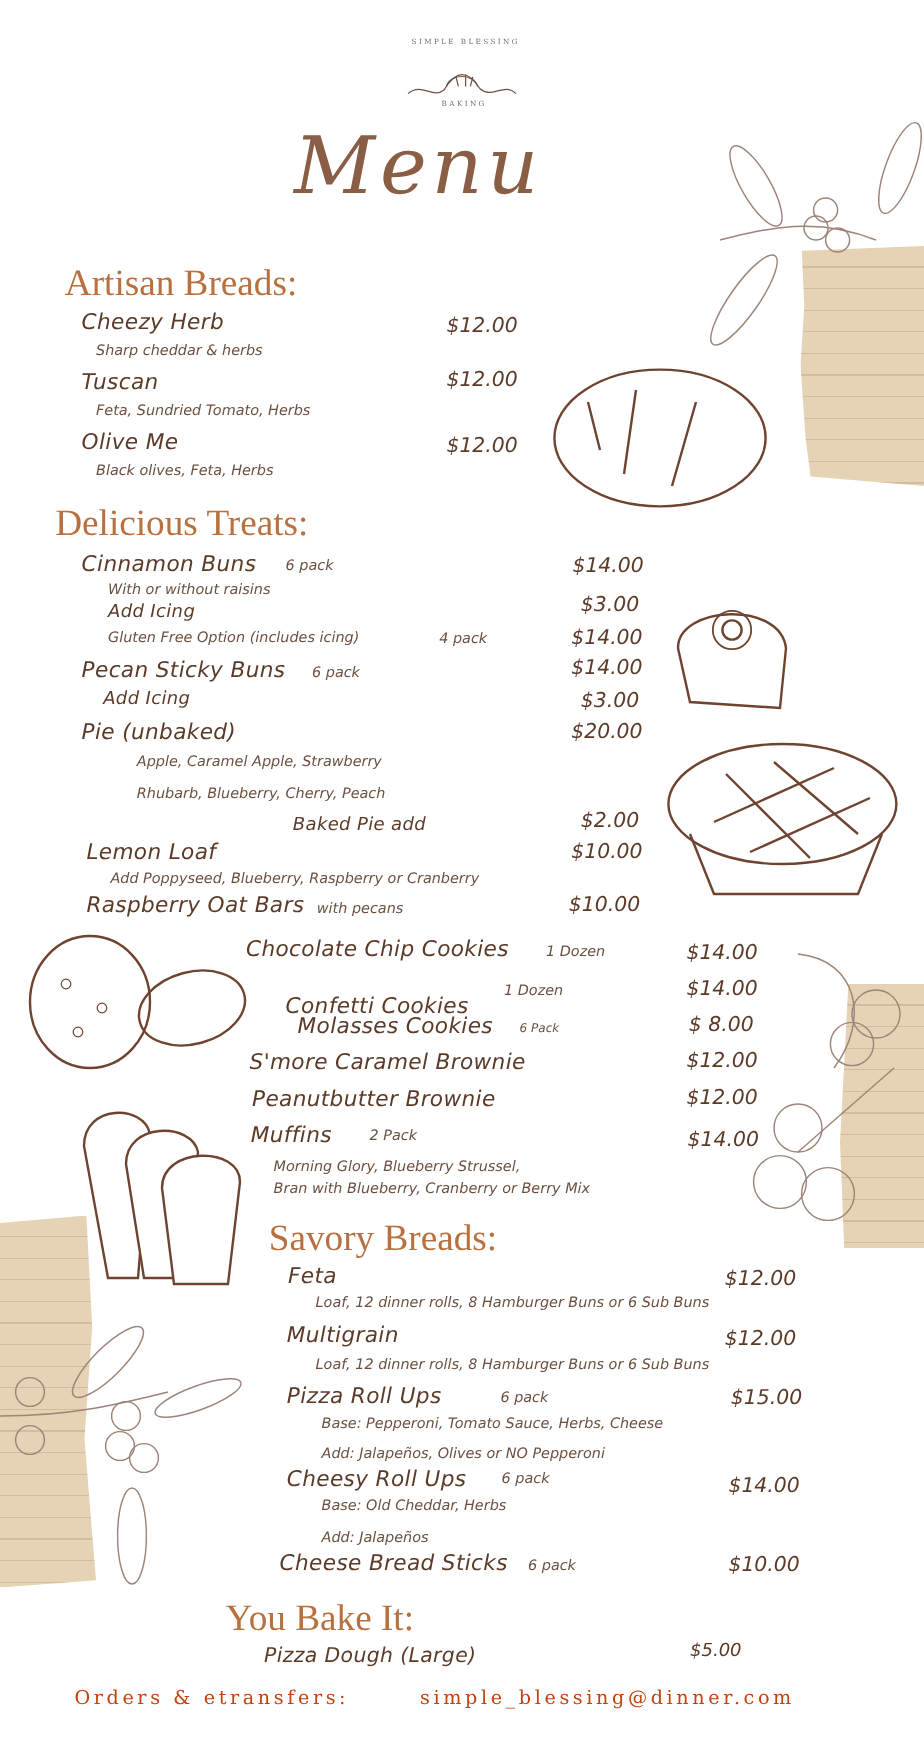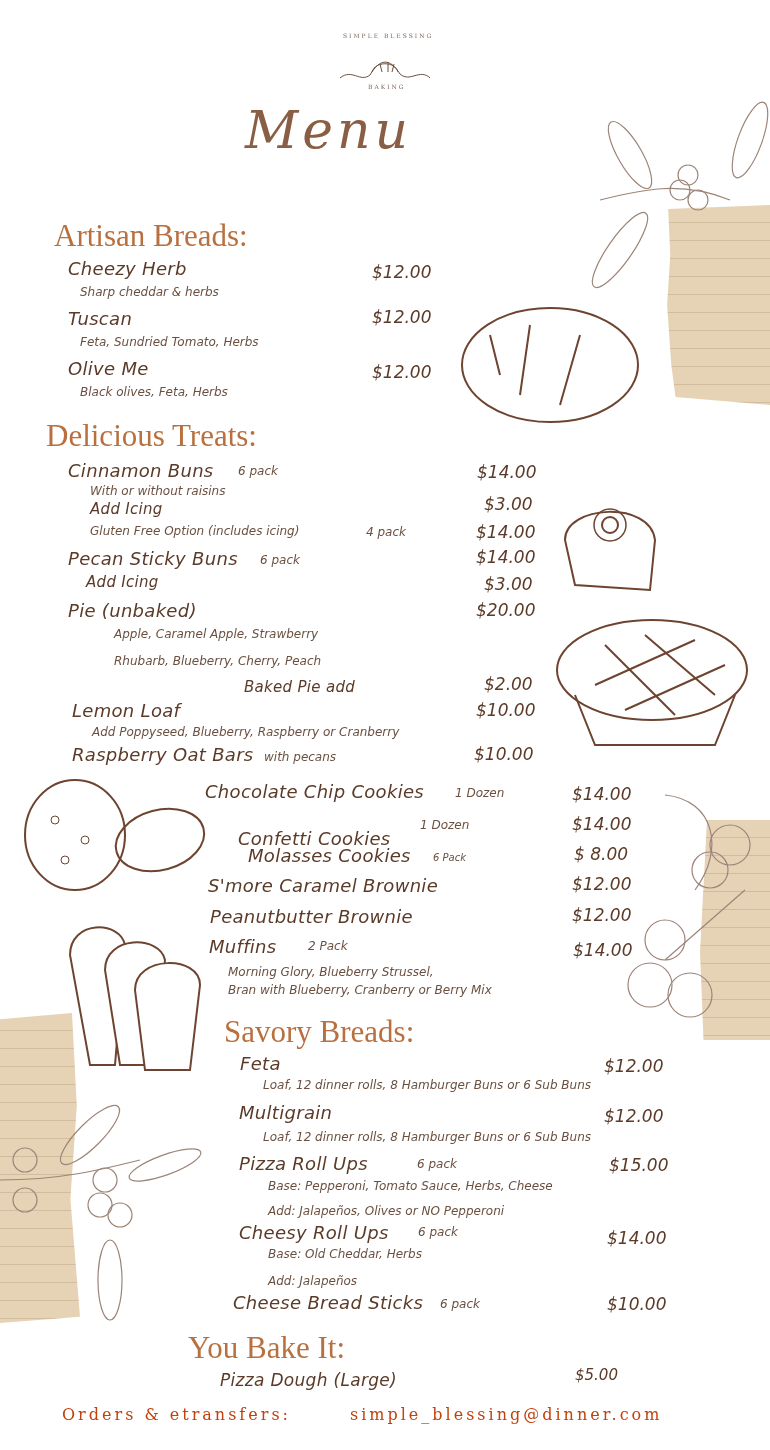--- a/index.html
+++ b/index.html
@@ -2,21 +2,21 @@
 <html><head>
 <meta charset="utf-8">
 <style>
   html, body { margin: 0; padding: 0; }
   body { width: 770px; height: 1450px; background: #ffffff; position: relative; overflow: hidden;
          font-family: "DejaVu Sans", sans-serif; color: #5a3b2a; }
   .abs { position: absolute; }
   .paper { position: absolute; background: #e6d3b5;
            background-image: repeating-linear-gradient(to bottom, transparent 0px, transparent 17px, rgba(150,120,90,0.25) 17px, rgba(150,120,90,0.25) 18px); }
   .logo-text { font-family: "DejaVu Serif", serif; font-size: 6px; letter-spacing: 2px; color: #7a6a60; }
-  .title { font-family: "DejaVu Serif", serif; font-style: italic; font-size: 52px; color: #8a5e44; font-weight: 300; letter-spacing: 4px; }
+  .title { font-family: "DejaVu Serif", serif; font-style: italic; font-size: 66px; color: #8a5e44; font-weight: 300; letter-spacing: 4px; }
   .section-h { font-family: "Liberation Serif", serif; font-size: 31px; color: #b8703f; white-space: nowrap; }
   .item { font-family: "DejaVu Sans", sans-serif; font-style: italic; font-size: 18px; color: #5b3a28; white-space: nowrap; letter-spacing: 0.3px; }
   .note { font-family: "DejaVu Sans", sans-serif; font-style: italic; font-size: 12px; color: #6b5040; white-space: nowrap; }
   .tag { font-family: "DejaVu Sans", sans-serif; font-style: italic; font-size: 12px; color: #6b5040; white-space: nowrap; }
   .price { font-family: "DejaVu Sans", sans-serif; font-style: italic; font-size: 17px; color: #5b3a28; white-space: nowrap; }
   .footer { font-family: "DejaVu Serif", serif; font-size: 16px; letter-spacing: 3px; color: #c2410c; white-space: nowrap; }
   svg { overflow: visible; }
 </style>
 </head>
 <body>

